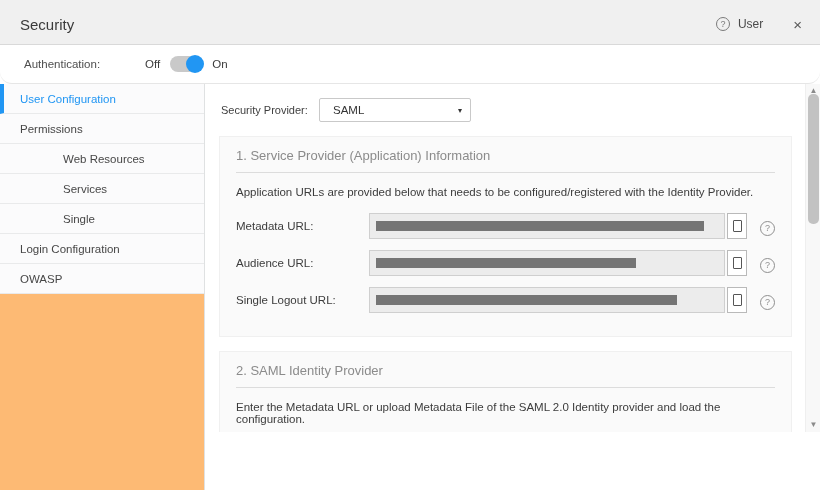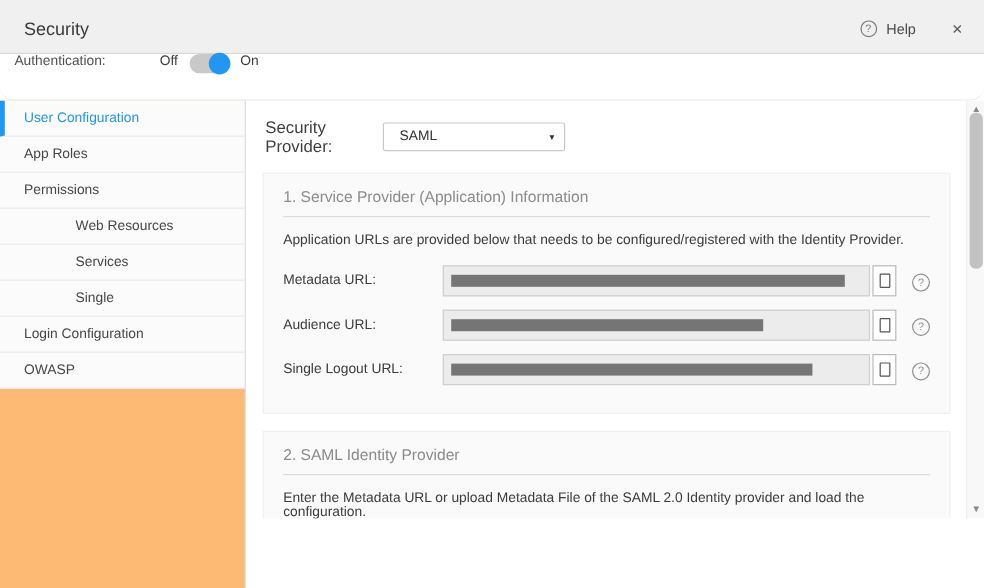--- a/index.html
+++ b/index.html
@@ -13,21 +13,21 @@
               display:flex; align-items:center; padding:4px 18px 0 20px; }
   .title { font-size:15px; color:#3a3a3a; }
   .titlebar-right { margin-left:auto; display:flex; align-items:center; gap:8px; }
   .qcircle { width:14px; height:14px; border:1px solid #7a7a7a; border-radius:50%; color:#7a7a7a;
              font-size:9px; line-height:12px; text-align:center; display:inline-block; }
   .help-label { font-size:12px; color:#4a4a4a; }
   .close-x { font-size:15px; color:#5a5a5a; margin-left:22px; cursor:pointer; line-height:1; }
 
   
   .auth-bar { height:39px; flex:0 0 39px; background:#fff; border-bottom:1px solid #e6e6e6;
-              display:flex; align-items:flex-start; padding:0 12px;border-radius:12px; }
+              display:flex; align-items:center; padding:0 24px;border-radius:12px; }
   .auth-label { font-size:11.5px; color:#4f4f4f; }
   .toggle-off-label, .toggle-on-label { font-size:11.5px; color:#3c3c3c; }
   .toggle-off-label { margin-left:45px; }
   .toggle { position:relative; width:32px; height:16px; background:#c9c9c9; border-radius:9px;
             margin:0 10px; cursor:pointer; }
   .toggle .knob { position:absolute; top:-1px; right:-2px; width:18px; height:18px; border-radius:50%; }
 
   
   .body { flex:1; display:flex; min-height:0; }
 
@@ -39,21 +39,21 @@
   .nav-item.indent { padding-left:63px; }
   .nav-item.active { color:var(--accent); border-left:4px solid var(--accent); padding-left:16px; }
 
   .right-col { flex:1; display:flex; flex-direction:column; min-width:0; }
   .scroll-area { height:348px; flex:0 0 348px; position:relative; background:#fff; overflow:hidden; }
   .scroll-content { position:absolute; top:0; left:0; right:15px; bottom:0; overflow:hidden;
                     padding:12px 13px 0 14px; }
 
   
   .provider-row { display:flex; align-items:center; margin:2px 0 14px 2px; }
-  .provider-label { font-size:14px; color:#3f3f3f; width:98px; }
+  .provider-label { font-size:11px; color:#3f3f3f; width:98px; }
   .select-box { width:152px; height:24px; background:#fff; border:1px solid #c9c9c9; border-radius:2px;
                 display:flex; align-items:center; padding:0 8px 0 13px; cursor:pointer; }
   .select-value { font-size:11.5px; color:#333; flex:1; }
   .select-caret { font-size:8px; color:#333; }
 
   
   .panel { background:#fafafa; border:1px solid #f0f0f0; padding:11px 16px 12px 16px; margin-bottom:14px; }
   .panel-heading { font-size:13px; color:#8b8b8b; padding-bottom:9px; border-bottom:1px solid #dcdcdc; }
   .panel-desc { font-size:11.5px; color:#3c3c3c; margin-top:13px; }
   .field-rows { margin-top:15px; }
@@ -88,39 +88,38 @@
 </style>
 </head>
 <body>
 
 <div class="modal">
 
   <header class="titlebar">
     <span class="title">Security</span>
     <span class="titlebar-right">
       <span class="qcircle">?</span>
-      <span class="help-label">Help</span>
+      <span class="help-label">User</span>
       <span class="close-x">×</span>
     </span>
   </header>
 
   <div class="auth-bar">
     <span class="auth-label">Authentication:</span>
     <span class="toggle-off-label">Off</span>
     <span class="toggle">
       <span class="knob" style="background: rgb(33, 150, 243);"></span>
     </span>
     <span class="toggle-on-label">On</span>
   </div>
 
   <div class="body">
 
     <nav class="sidebar">
       <div class="nav-item active">User Configuration</div>
-      <div class="nav-item">App Roles</div>
       <div class="nav-item">Permissions</div>
       <div class="nav-item indent">Web Resources</div>
       <div class="nav-item indent">Services</div>
       <div class="nav-item indent">Single</div>
       <div class="nav-item">Login Configuration</div>
       <div class="nav-item">OWASP</div>
     </nav>
 
     <div class="right-col">
 

